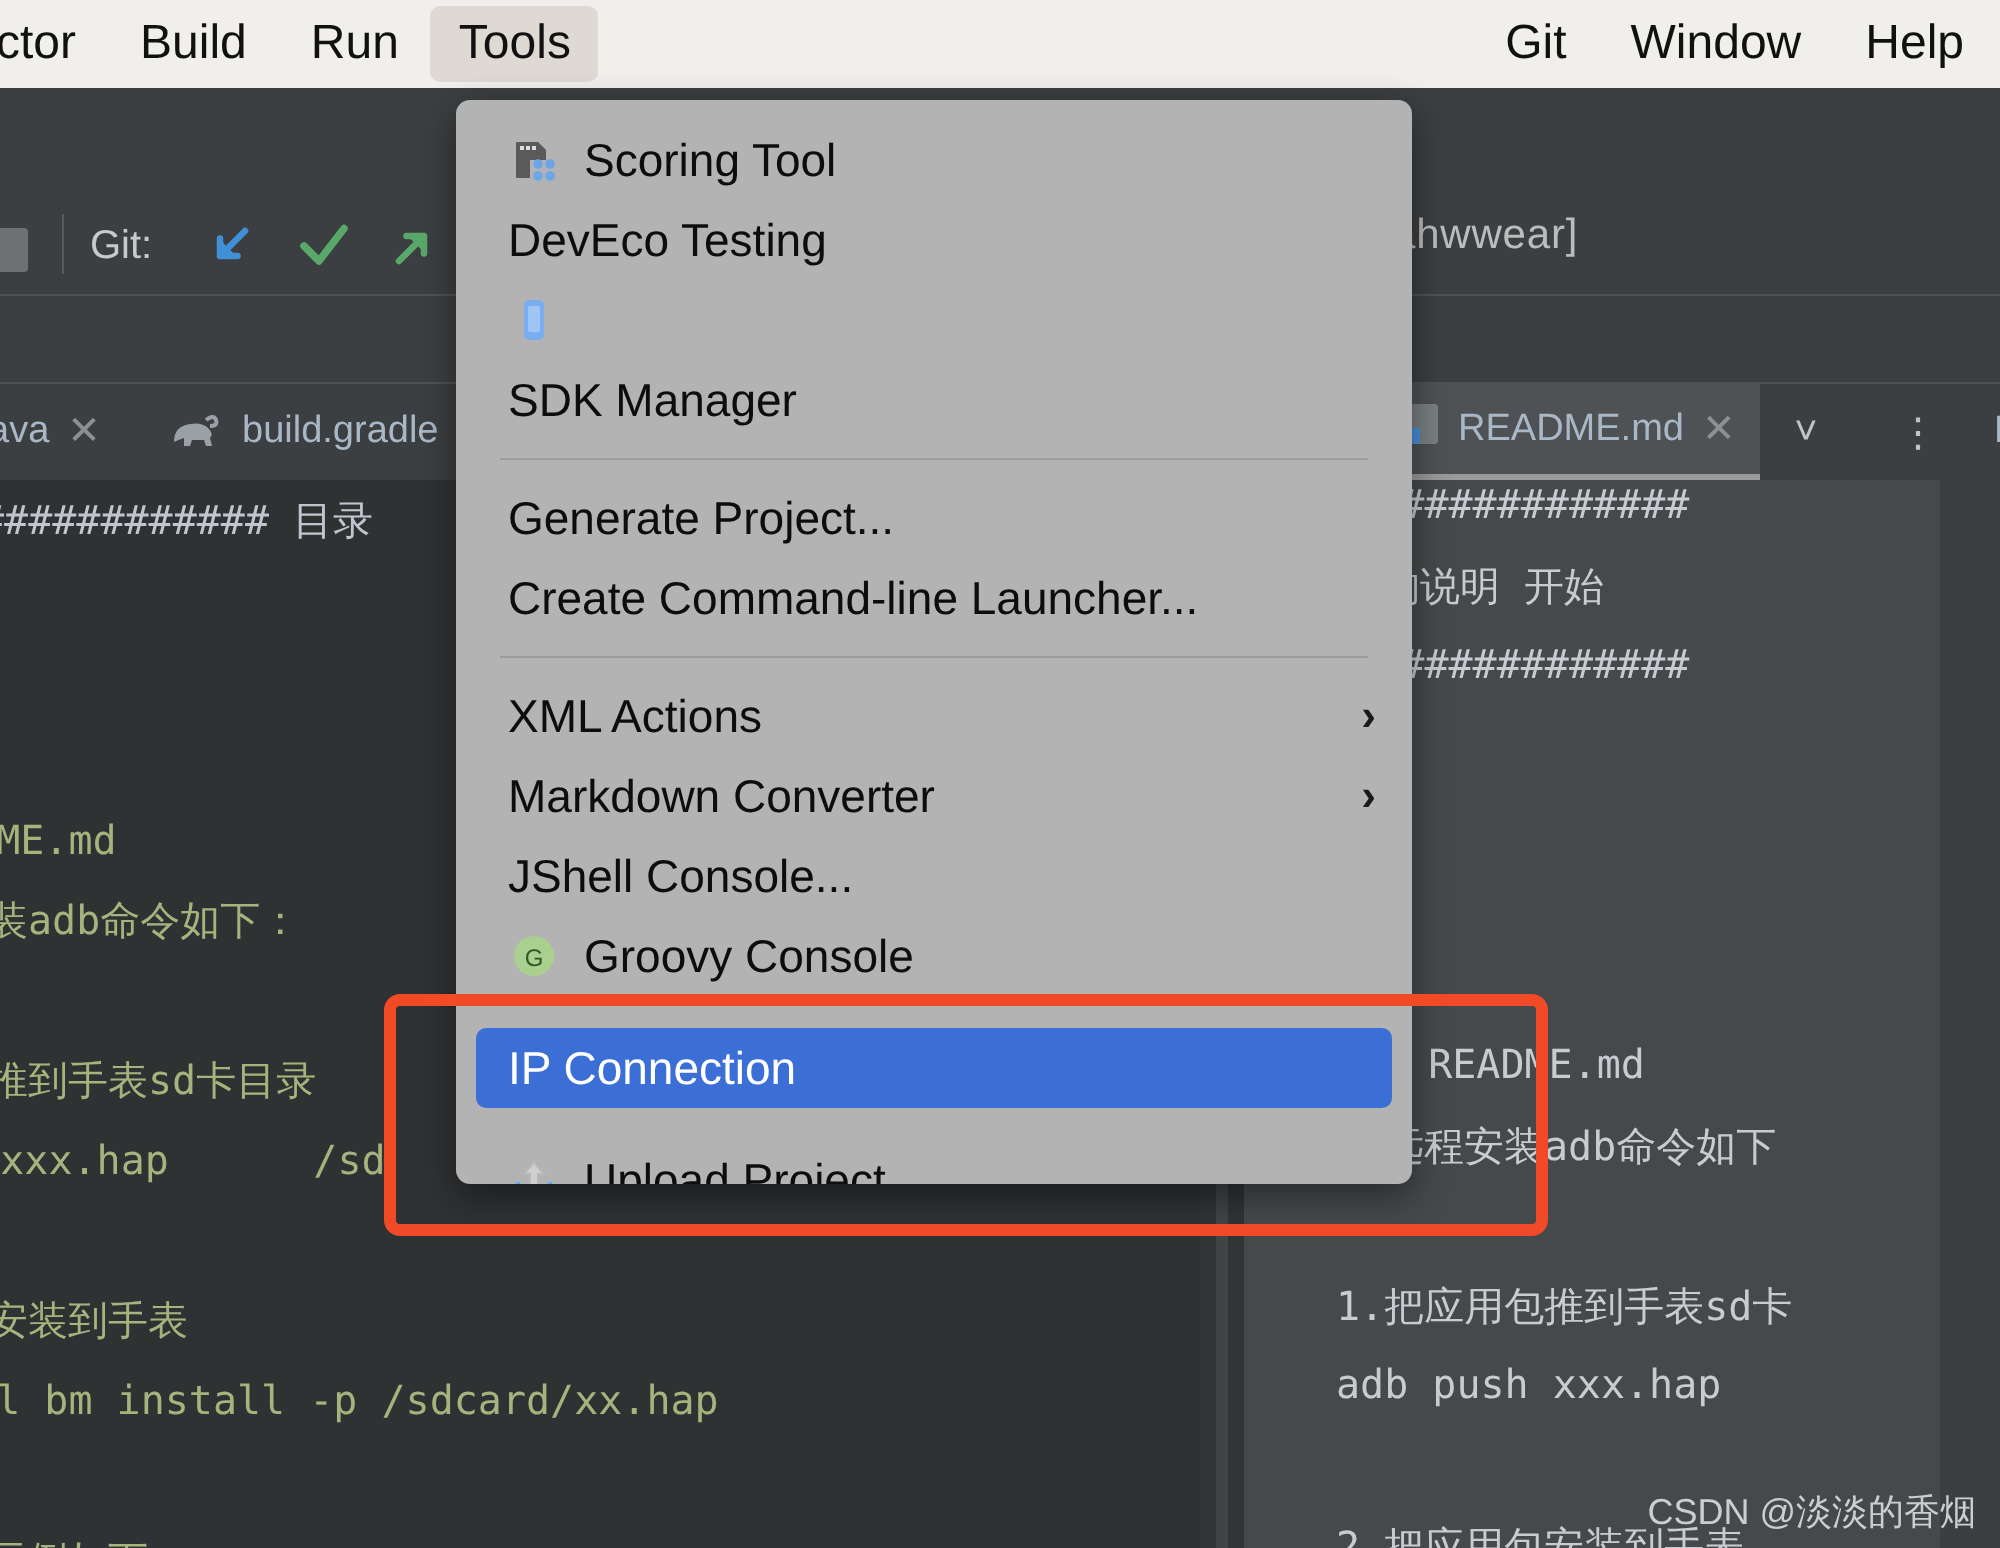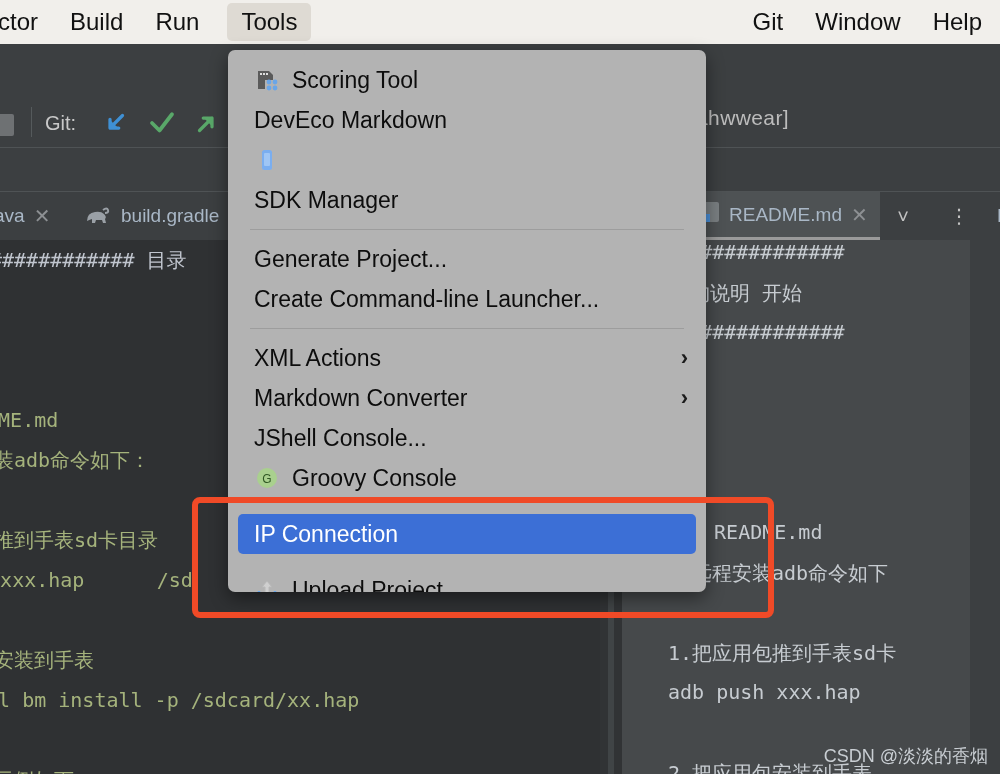--- a/index.html
+++ b/index.html
@@ -267,21 +267,21 @@
     </div>
     <div class="rightmost-strip"></div>
 
     <div class="watermark">CSDN @淡淡的香烟</div>
   </div>
 
   <div class="menubar">
     <div class="mb-item" style="margin-left:-16px">ctor</div>
     <div class="mb-item">Build</div>
     <div class="mb-item">Run</div>
-    <div class="mb-item selected" style="margin-left:12px">Tools</div>
+    <div class="mb-item selected" style="margin-left:0">Tools</div>
     <div class="mb-right">
       <div class="mb-item">Git</div>
       <div class="mb-item">Window</div>
       <div class="mb-item" style="margin-right:4px">Help</div>
     </div>
   </div>
 
   <div class="menu">
 
     <div class="menu-item">
@@ -296,21 +296,21 @@
             <circle cx="20" cy="14" r="2.4" fill="#6aa6e8"></circle>
           <circle cx="14" cy="20" r="2.4" fill="#6aa6e8"></circle>
             <circle cx="20" cy="20" r="2.4" fill="#6aa6e8"></circle>
         </svg>
       </span>
       <span>Scoring Tool</span>
     </div>
 
     <div class="menu-item">
       <span class="mi-icon empty"></span>
-      <span>DevEco Markdown</span>
+      <span>DevEco Testing</span>
     </div>
 
     <div class="menu-item">
       <span class="mi-icon">
         <svg width="24" height="24" viewBox="0 0 24 24">
           <rect x="7" y="2" width="10" height="20" rx="2.5" fill="#7aaef0"></rect>
           <rect x="9" y="5" width="6" height="13" rx="1" fill="#9fc6f5"></rect>
         </svg>
       </span>
     </div>

